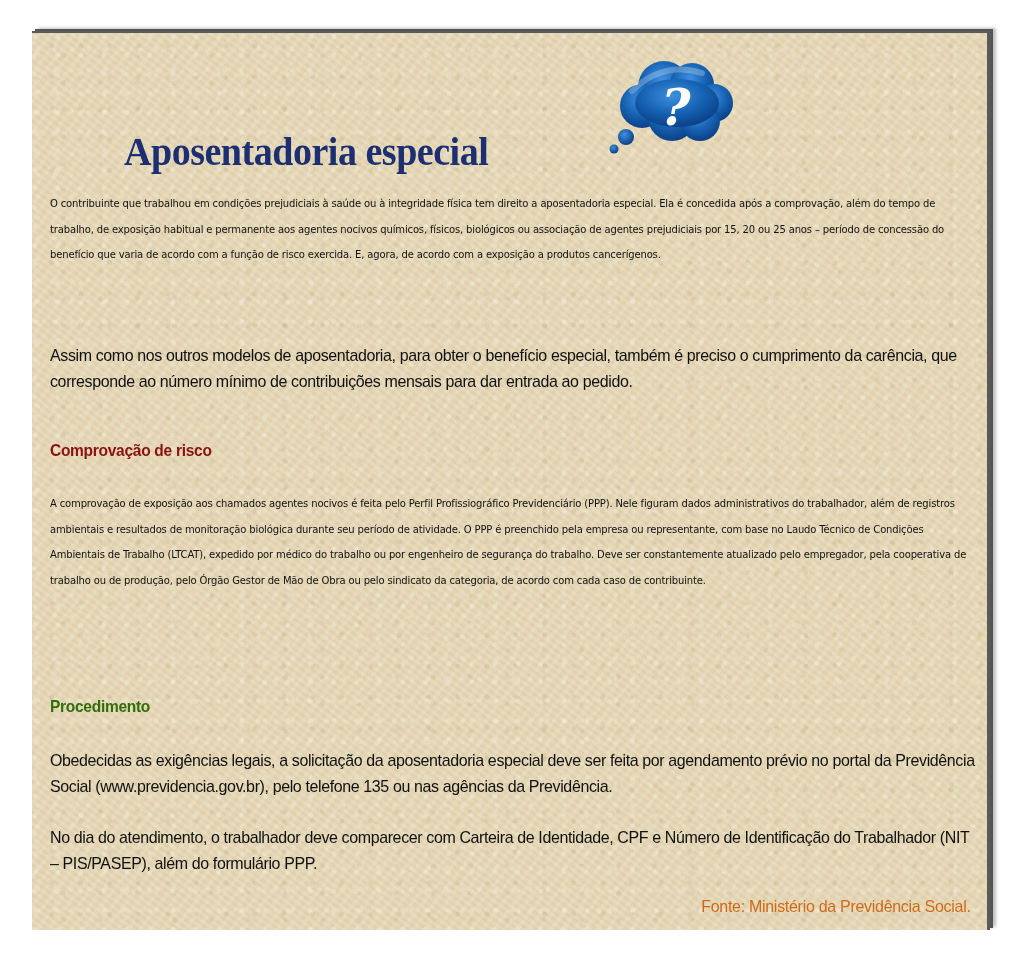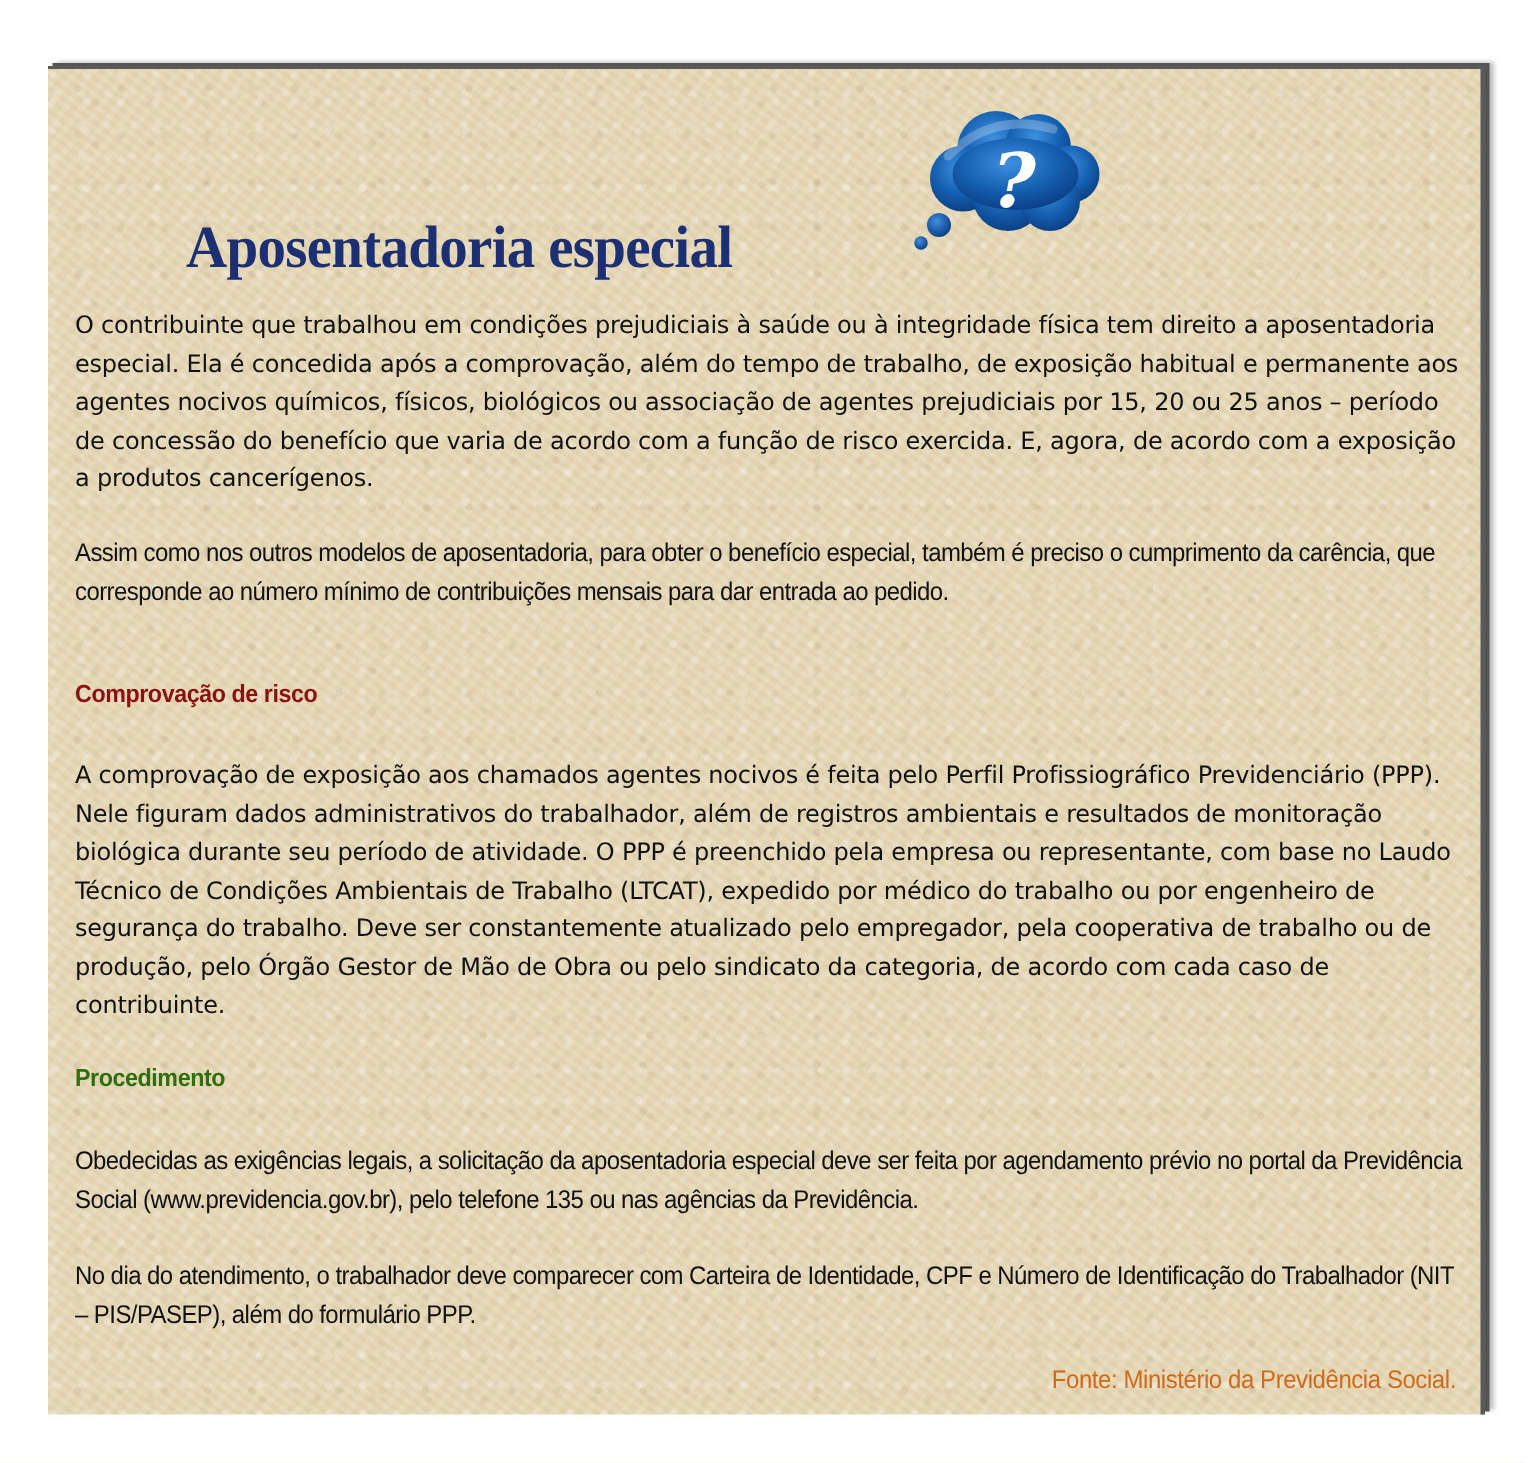--- a/index.html
+++ b/index.html
@@ -12,21 +12,21 @@
     }
     .page {
       position: relative;
       width: 1024px;
       height: 975px;
       background: #ffffff;
     }
     .panel {
       position: absolute;
       left: 32px;
-      top: 44px;
+      top: 31px;
       width: 958px;
       height: 899px;
       background-color: #e6d8b6;
       background-image:
         radial-gradient(circle at 12% 18%, rgba(255,255,255,0.22) 0 2px, transparent 3px),
         radial-gradient(circle at 68% 42%, rgba(160,140,100,0.14) 0 2px, transparent 3px),
         radial-gradient(circle at 33% 77%, rgba(255,255,255,0.18) 0 2px, transparent 3px),
         radial-gradient(circle at 85% 85%, rgba(160,140,100,0.12) 0 2px, transparent 3px),
         repeating-linear-gradient(37deg, rgba(255,255,255,0.06) 0 3px, rgba(170,150,110,0.06) 3px 6px),
         repeating-linear-gradient(-52deg, rgba(255,255,255,0.05) 0 4px, rgba(170,150,110,0.05) 4px 9px);
@@ -56,21 +56,21 @@
       top: 18px;
       width: 150px;
       height: 110px;
     }
     .body-text {
       position: absolute;
       left: 18px;
       width: 925px;
       margin: 0;
       font-family: "DejaVu Sans", sans-serif;
-      font-size: 16px;
+      font-size: 10px;
       line-height: 25.5px;
       color: #111111;
       letter-spacing: -0.15px;
     }
     .body-text.condensed {
       font-family: "Liberation Sans", sans-serif;
       font-size: 17px;
       letter-spacing: -0.4px;
       transform: scaleX(0.94);
       transform-origin: left top;

